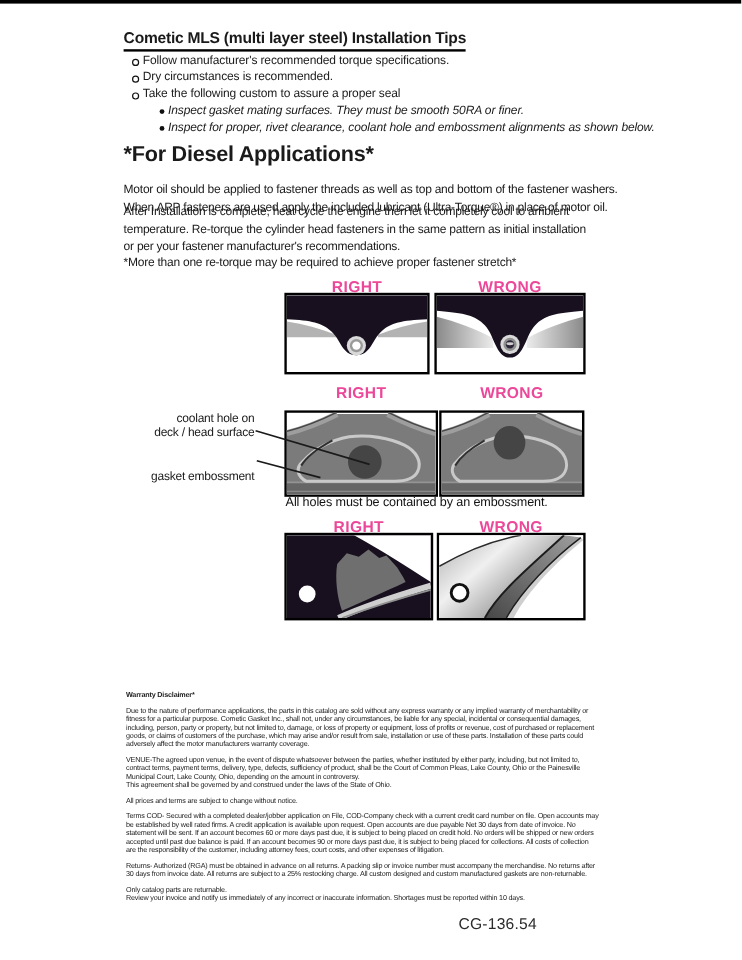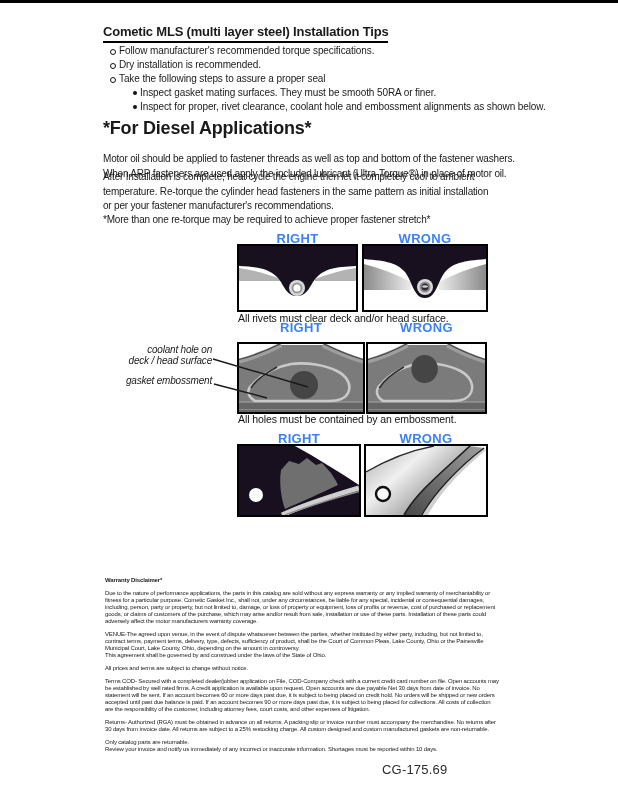--- a/index.html
+++ b/index.html
@@ -8,33 +8,33 @@
   .top-rule{position:absolute;left:0;top:0;width:618px;height:3px;background:#000;}
 
   .abs{position:absolute;}
   .pre{white-space:pre-line;}
 
   .title{left:103px;top:24px;font-size:13px;font-weight:bold;letter-spacing:-0.2px;}
   .title span{display:inline-block;border-bottom:2px solid #000;padding-bottom:2px;}
 
   .bullets{left:110px;top:45px;font-size:10px;letter-spacing:-0.1px;}
   .b-row{display:flex;align-items:flex-start;height:14px;white-space:nowrap;}
-  .b-row.sub{padding-left:23px;}
+  .b-row.sub{padding-left:23px;font-style:italic;}
   .b-open{width:4px;height:4px;border:1px solid #111;border-radius:50%;margin:4px 3px 0 0;flex:none;}
   .b-dot{width:4px;height:4px;background:#111;border-radius:50%;margin:4px 3px 0 0;flex:none;}
 
   .h2{left:103px;top:118px;font-size:18px;font-weight:bold;letter-spacing:-0.2px;}
   .para{left:103px;width:470px;font-size:10px;line-height:14.5px;letter-spacing:-0.2px;}
   .p1{top:152px;} .p2{top:170px;} .p3{top:213px;}
 
-  .fig-label{font-size:13px;font-weight:bold;color:#3b82f6;text-align:center;letter-spacing:0.3px;}
+  .fig-label{font-size:13px;font-weight:bold;color:#ec4899;text-align:center;letter-spacing:0.3px;}
   .fig-box{border:2px solid #000;background:#fff;line-height:0;}
   .fig-cap{font-size:10.5px;letter-spacing:-0.1px;color:#111;}
 
-  .side-label{font-size:10px;line-height:11px;text-align:right;width:106px;letter-spacing:-0.2px;font-style:italic;}
+  .side-label{font-size:10px;line-height:11px;text-align:right;width:106px;letter-spacing:-0.2px;}
 
   .legal{left:105px;top:577px;width:408px;font-size:6px;line-height:7px;letter-spacing:-0.15px;color:#222;}
   .legal .lg-h{font-weight:bold;margin:0 0 6px 0;}
   .legal p{margin:0 0 6px 0;}
 
   .doc-code{left:382px;top:762px;font-size:13px;color:#2b2b2b;letter-spacing:0.2px;}
 </style>
 </head>
 <body>
 
@@ -45,25 +45,25 @@
     <span>Cometic MLS (multi layer steel) Installation Tips</span>
   </div>
 
   <div class="abs bullets">
     <div class="b-row">
       <span class="b-open"></span>
       <span>Follow manufacturer's recommended torque specifications.</span>
     </div>
     <div class="b-row">
       <span class="b-open"></span>
-      <span>Dry installation is recommended.</span>
+      <span>Dry circumstances is recommended.</span>
     </div>
     <div class="b-row">
       <span class="b-open"></span>
-      <span>Take the following steps to assure a proper seal</span>
+      <span>Take the following custom to assure a proper seal</span>
     </div>
     <div class="b-row sub">
       <span class="b-dot"></span>
       <span>Inspect gasket mating surfaces.  They must be smooth 50RA or finer.</span>
     </div>
     <div class="b-row sub">
       <span class="b-dot"></span>
       <span>Inspect for proper, rivet clearance, coolant hole and embossment alignments as shown below.</span>
     </div>
   </div>
@@ -107,28 +107,27 @@
       <path d="M0,18 C16,22 32,28 47,36 L47,44 L0,44 Z" fill="url(#g1l)"></path>
       <path d="M122,18 C106,22 90,28 75,36 L75,44 L122,44 Z" fill="url(#g1r)"></path>
       <path d="M0,0 H122 V13 C98,15 90,17 82,25 C74,33 73,52 61,52 C49,52 48,33 40,25 C32,17 24,15 0,13 Z" fill="#18101f"></path>
       <circle cx="61" cy="41" r="8" fill="#d9d9d9"></circle>
       <circle cx="61" cy="41" r="5.5" fill="#8f8f8f"></circle>
       <circle cx="61" cy="41" r="3.5" fill="#2e2738"></circle>
       <ellipse cx="61" cy="40.5" rx="3" ry="1.2" fill="#cfcfcf"></ellipse>
     </svg>
   </div>
 
-  <div class="abs fig-cap" style="left:238px;top:312px;">All rivets must clear deck and/or head surface.</div>
 
   <div class="abs fig-label" style="left:237px;top:320px;width:128px;">RIGHT</div>
   <div class="abs fig-label" style="left:366px;top:320px;width:121px;">WRONG</div>
 
   <div class="abs side-label pre" style="left:106px;top:344px;">coolant hole on
 deck / head surface</div>
-  <div class="abs side-label" style="left:106px;top:375px;">gasket embossment</div>
+  <div class="abs side-label" style="left:106px;top:392px;">gasket embossment</div>
 
   <div class="abs fig-box" style="left:237px;top:342px;">
     <svg width="124" height="68" viewBox="0 0 124 68" xmlns="http://www.w3.org/2000/svg">
       <rect width="124" height="68" fill="#ffffff"></rect>
       <path d="M0,17 C16,13 30,7 42,1 L84,1 C96,7 110,13 124,17 L124,68 L0,68 Z" fill="#7b7b7b"></path>
       <path d="M0,17 C16,13 30,7 42,1" stroke="#9e9e9e" stroke-width="5" fill="none"></path>
       <path d="M124,17 C110,13 96,7 84,1" stroke="#9e9e9e" stroke-width="5" fill="none"></path>
       <path d="M0,15.5 C16,11.5 30,5.5 42,-0.5" stroke="#454545" stroke-width="1.2" fill="none"></path>
       <path d="M124,15.5 C110,11.5 96,5.5 84,-0.5" stroke="#454545" stroke-width="1.2" fill="none"></path>
       <rect x="0" y="58" width="124" height="10" fill="#666666"></rect>
@@ -219,14 +218,14 @@
 be established by well rated firms.  A credit application is available upon request.  Open accounts are due payable Net 30 days from date of invoice.  No
 statement will be sent.  If an account becomes 60 or more days past due, it is subject to being placed on credit hold.  No orders will be shipped or new orders
 accepted until past due balance is paid.  If an account becomes 90 or more days past due, it is subject to being placed for collections.  All costs of collection
 are the responsibility of the customer, including attorney fees, court costs, and other expenses of litigation.</p>
     <p class="pre">Returns- Authorized (RGA) must be obtained in advance on all returns.  A packing slip or invoice number must accompany the merchandise.  No returns after
 30 days from invoice date.  All returns are subject to a 25% restocking charge.  All custom designed and custom manufactured gaskets are non-returnable.</p>
     <p class="pre">Only catalog parts are returnable.
 Review your invoice and notify us immediately of any incorrect or inaccurate information.  Shortages must be reported within 10 days.</p>
   </div>
 
-  <div class="abs doc-code">CG-175.69</div>
+  <div class="abs doc-code">CG-136.54</div>
 </div>
 
 </body></html>

